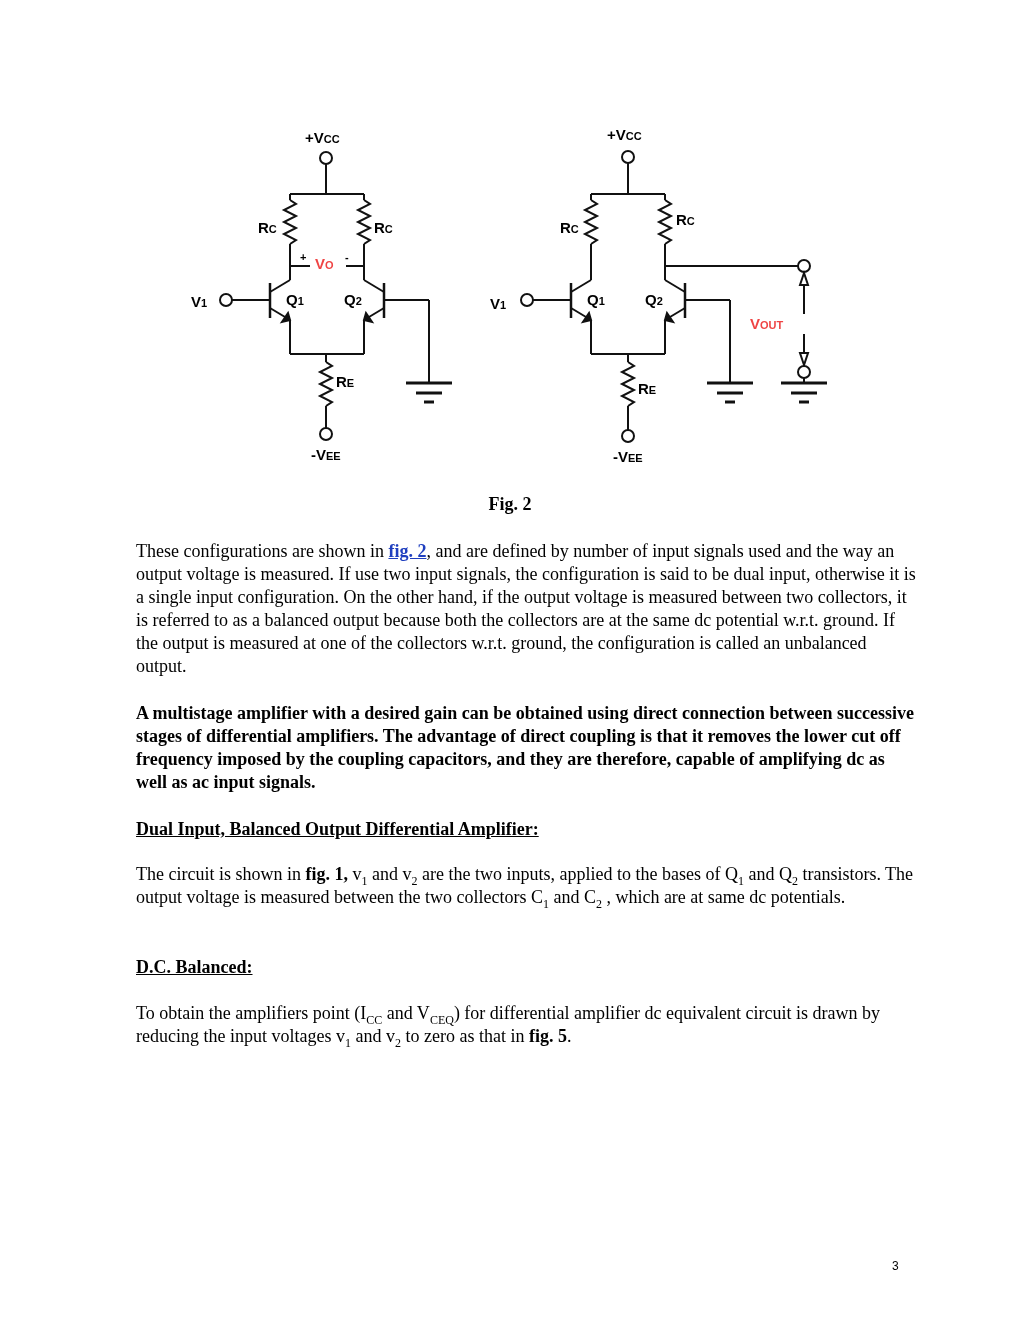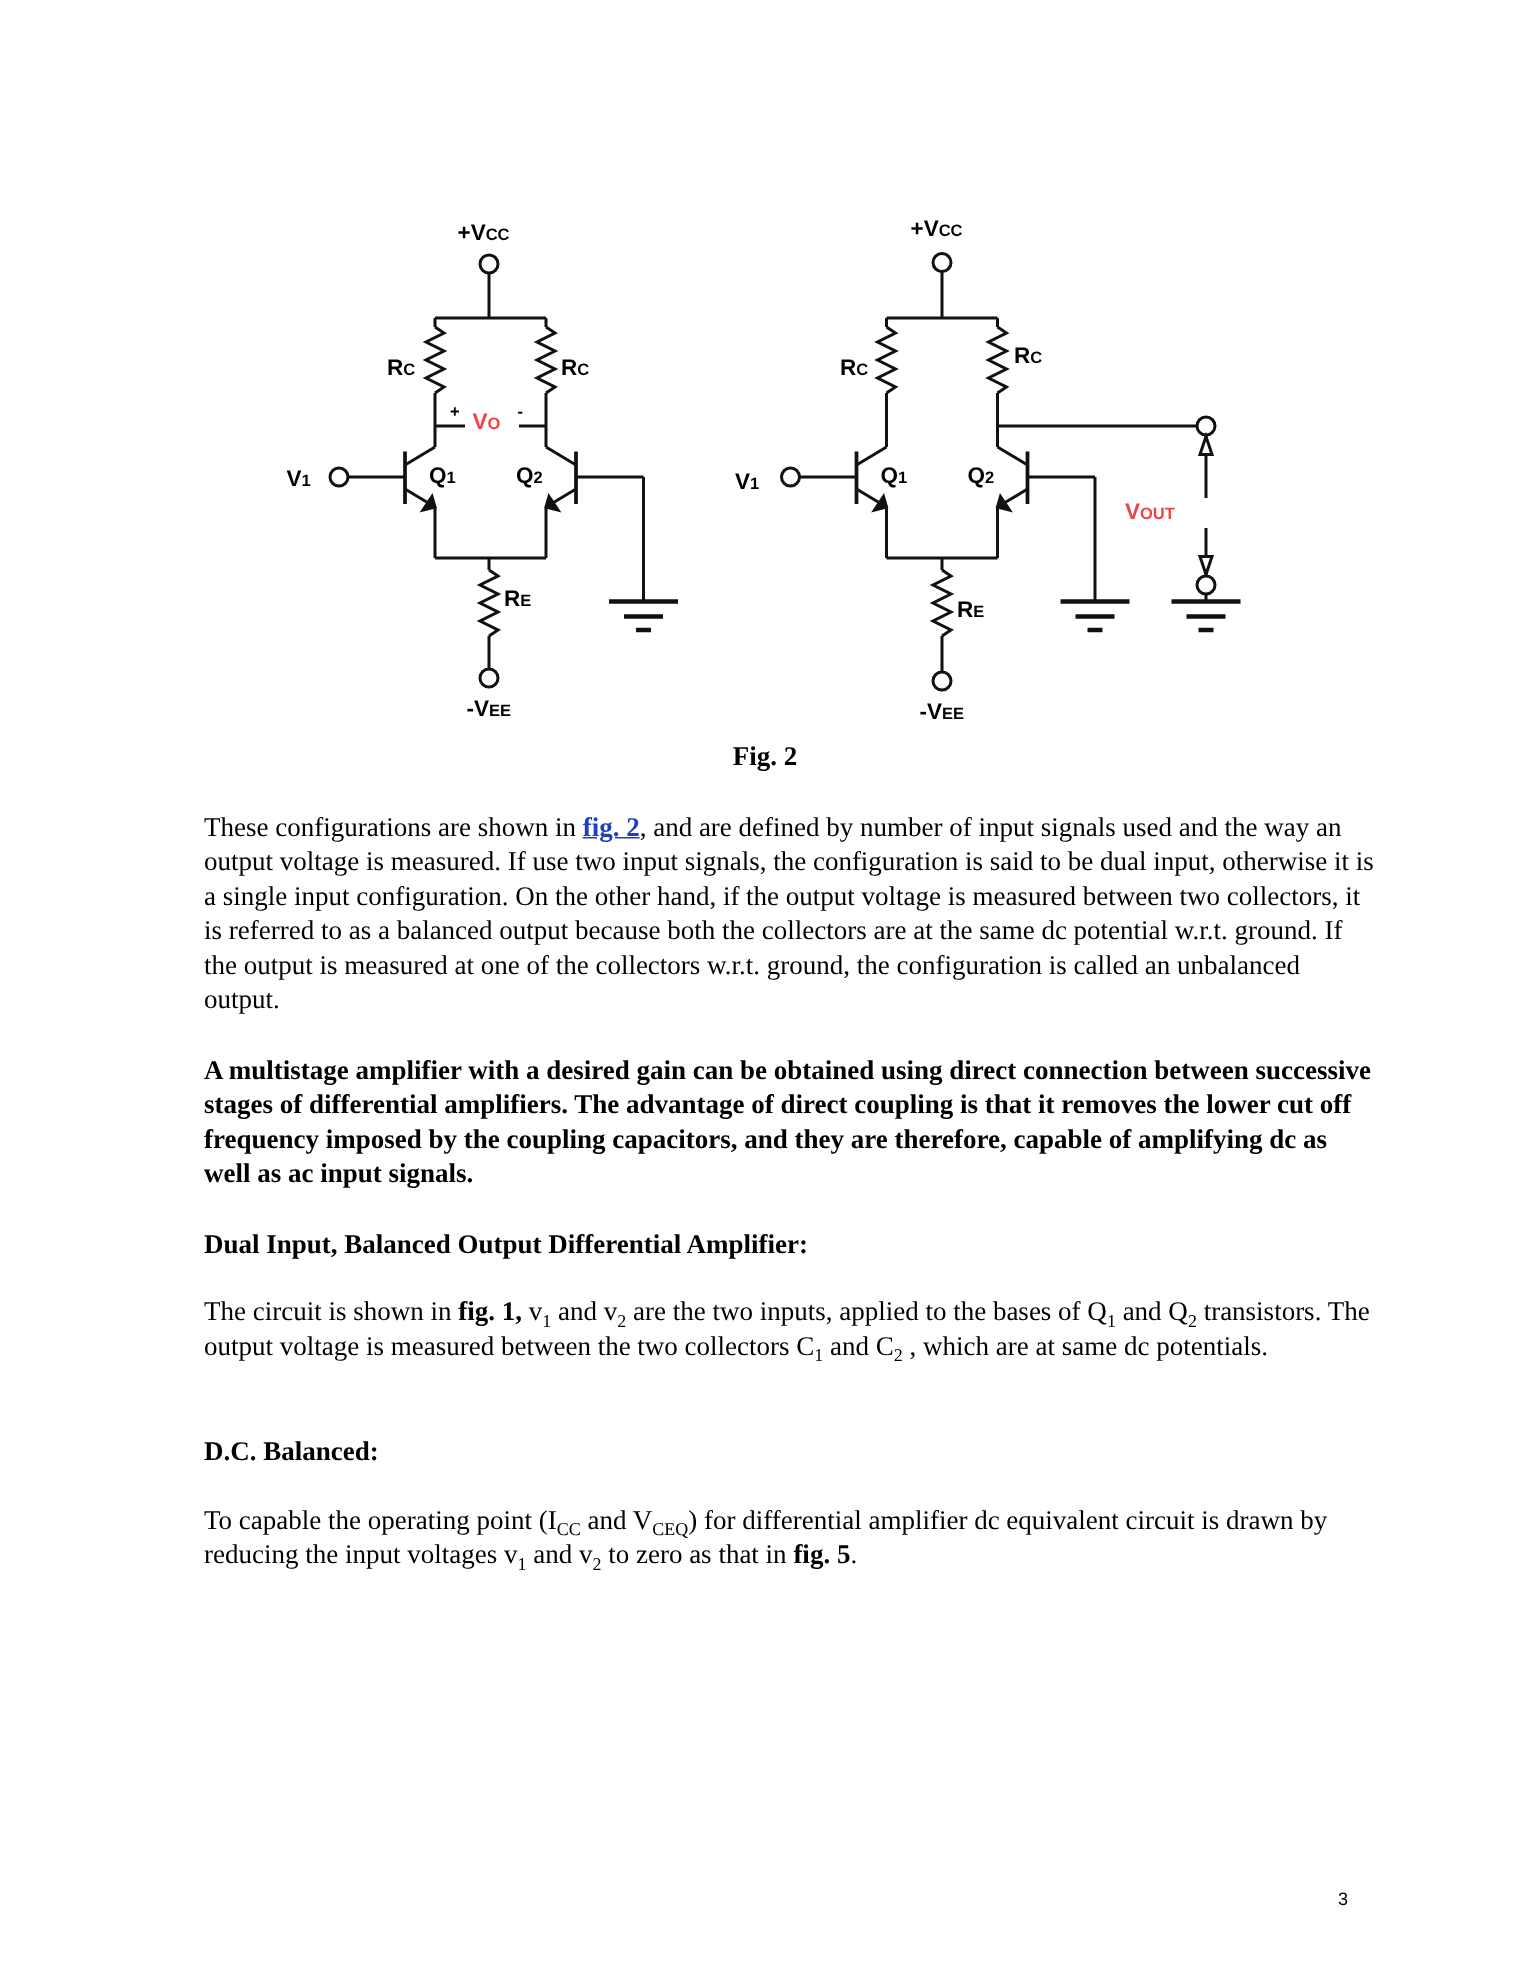--- a/index.html
+++ b/index.html
@@ -1,25 +1,25 @@
 <!DOCTYPE html>
 <html><head>
 <meta charset="utf-8">
 <style>
   html, body { margin:0; padding:0; background:#fff; }
   body { width:1020px; height:1320px; position:relative; overflow:hidden; font-family:"Liberation Serif", serif; color:#000; }
-  .fig { position:absolute; left:0; top:0; width:1004px; height:480px;margin-top:18px; }
+  .fig { position:absolute; left:0; top:0; width:1004px; height:480px; }
   .fig svg { position:absolute; left:0; top:0; }
   .lbl { position:absolute; font-family:"Liberation Sans", sans-serif; font-weight:bold; font-size:15px; line-height:1; white-space:nowrap; }
   .lbl sub, .lbl .sm { font-size:11px; vertical-align:baseline; }
   .red { color:#ef4444; }
   .caption { position:absolute; left:0; width:1020px; top:494px; text-align:center; font-weight:bold; font-size:18px; }
   .p { position:absolute; left:136px; width:780px; font-size:18px; line-height:23px; }
   .p sub { font-size:12px; line-height:0; }
-  .h { font-weight:bold; }
+  .h { font-weight:bold;text-decoration:underline; }
   a.link { color:#1f3fbf; font-weight:bold; text-decoration:underline; }
   .pagenum { position:absolute; left:892px; top:1259px; font-family:"Liberation Sans", sans-serif; font-size:12px; }
 </style>
 </head>
 <body>
 
 <div class="fig">
   <svg width="1020" height="480" viewBox="0 0 1020 480" fill="none" stroke="#111" stroke-width="2">
 
     <g>
@@ -149,15 +149,15 @@
 <div class="p" style="top:540px;"><span>These configurations are shown in </span><a class="link">fig. 2</a><span>, and are defined by number of input signals used and the way an output voltage is measured. If use two input signals, the configuration is said to be dual input, otherwise it is a single input configuration. On the other hand, if the output voltage is measured between two collectors, it is referred to as a balanced output because both the collectors are at the same dc potential w.r.t. ground. If the output is measured at one of the collectors w.r.t. ground, the configuration is called an unbalanced output.</span></div>
 
 <div class="p" style="top:702px;font-weight:bold;">A multistage amplifier with a desired gain can be obtained using direct connection between successive stages of differential amplifiers. The advantage of direct coupling is that it removes the lower cut off frequency imposed by the coupling capacitors, and they are therefore, capable of amplifying dc as well as ac input signals.</div>
 
 <div class="p h" style="top:818px;">Dual Input, Balanced Output Differential Amplifier:</div>
 
 <div class="p" style="top:863px;"><span>The circuit is shown in </span><b>fig. 1,</b><span> v</span><sub>1</sub><span> and v</span><sub>2</sub><span> are the two inputs, applied to the bases of Q</span><sub>1</sub><span> and Q</span><sub>2</sub><span> transistors. The output voltage is measured between the two collectors C</span><sub>1</sub><span> and C</span><sub>2</sub><span> , which are at same dc potentials.</span></div>
 
 <div class="p h" style="top:956px;">D.C. Balanced:</div>
 
-<div class="p" style="top:1002px;"><span>To capable the operating point (I</span><sub>CC</sub><span> and V</span><sub>CEQ</sub><span>) for differential amplifier dc equivalent circuit is drawn by reducing the input voltages v</span><sub>1</sub><span> and v</span><sub>2</sub><span> to zero as that in </span><b>fig. 5</b><span>.</span></div>
+<div class="p" style="top:1002px;"><span>To obtain the amplifiers point (I</span><sub>CC</sub><span> and V</span><sub>CEQ</sub><span>) for differential amplifier dc equivalent circuit is drawn by reducing the input voltages v</span><sub>1</sub><span> and v</span><sub>2</sub><span> to zero as that in </span><b>fig. 5</b><span>.</span></div>
 
 <div class="pagenum">3</div>
 
 </body></html>

